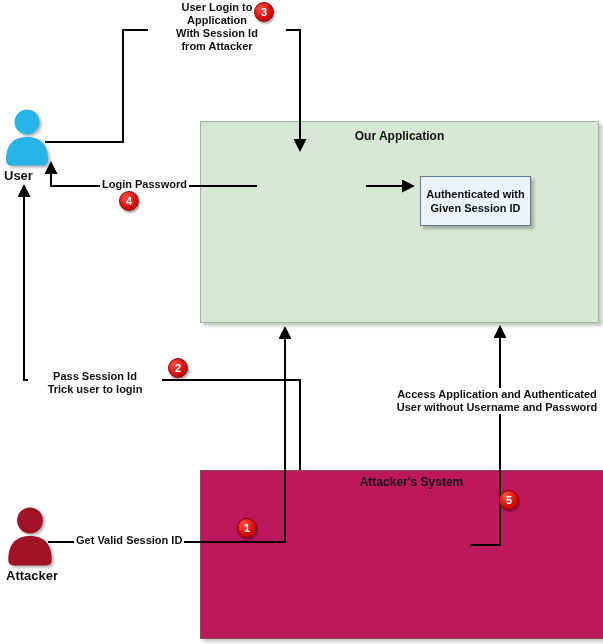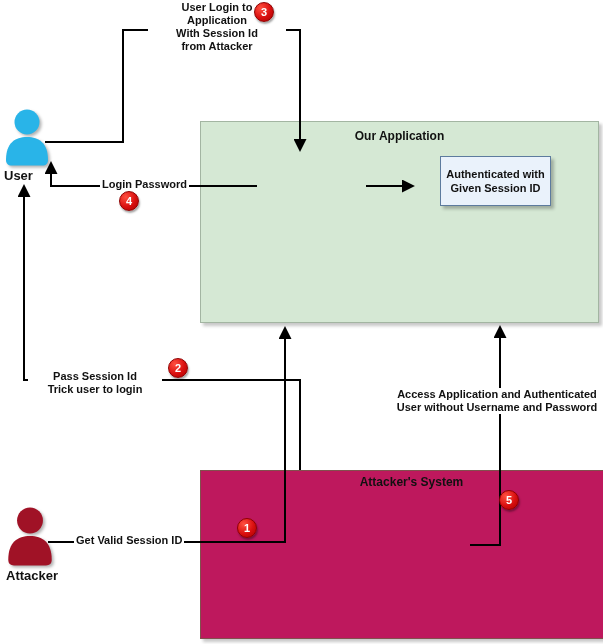--- a/index.html
+++ b/index.html
@@ -14,21 +14,21 @@
   .container-title{position:absolute;left:0;right:0;text-align:center;font-size:12px;}
   .app-box .container-title{top:7px;}
   .atk-box .container-title{top:4px;}
   
   .wires{position:absolute;left:0;top:0;z-index:2;pointer-events:none;}
   .wires path{stroke:#000;stroke-width:2;fill:none;}
   
   .node{position:absolute;z-index:3;border:1px solid;box-shadow:3px 3px 3px rgba(0,0,0,0.25);
         display:flex;flex-direction:column;align-items:center;justify-content:center;text-align:center;}
   .node-login{left:257px;top:158px;width:109px;height:52px;background:#dae8fc;border-color:#6c8ebf;font-size:12px;}
-  .node-auth{left:420px;top:156px;width:109px;height:48px;background:#eaf2fb;border-color:#5d7b9e;font-size:11px;line-height:14px;margin-left:20px;}
+  .node-auth{left:420px;top:176px;width:109px;height:48px;background:#eaf2fb;border-color:#5d7b9e;font-size:11px;line-height:14px;}
   .node-jsession{left:320px;top:521px;width:149px;height:49px;background:#e1d5e7;border-color:#9673a6;font-size:12px;line-height:15px;}
   
   .wire-label{position:absolute;z-index:4;background:#ffffff;font-size:11px;line-height:13px;text-align:center;padding:0 2px;}
   .lbl-step3{left:148px;top:1px;width:134px;}
   .lbl-step4{left:100px;top:178px;}
   .lbl-step2{left:28px;top:362px;width:130px;margin-top:8px;}
   .lbl-step1{left:74px;top:534px;}
   .lbl-step5{left:384px;top:388px;width:222px;}
   
   .badge{position:absolute;z-index:5;width:18px;height:18px;border-radius:50%;

